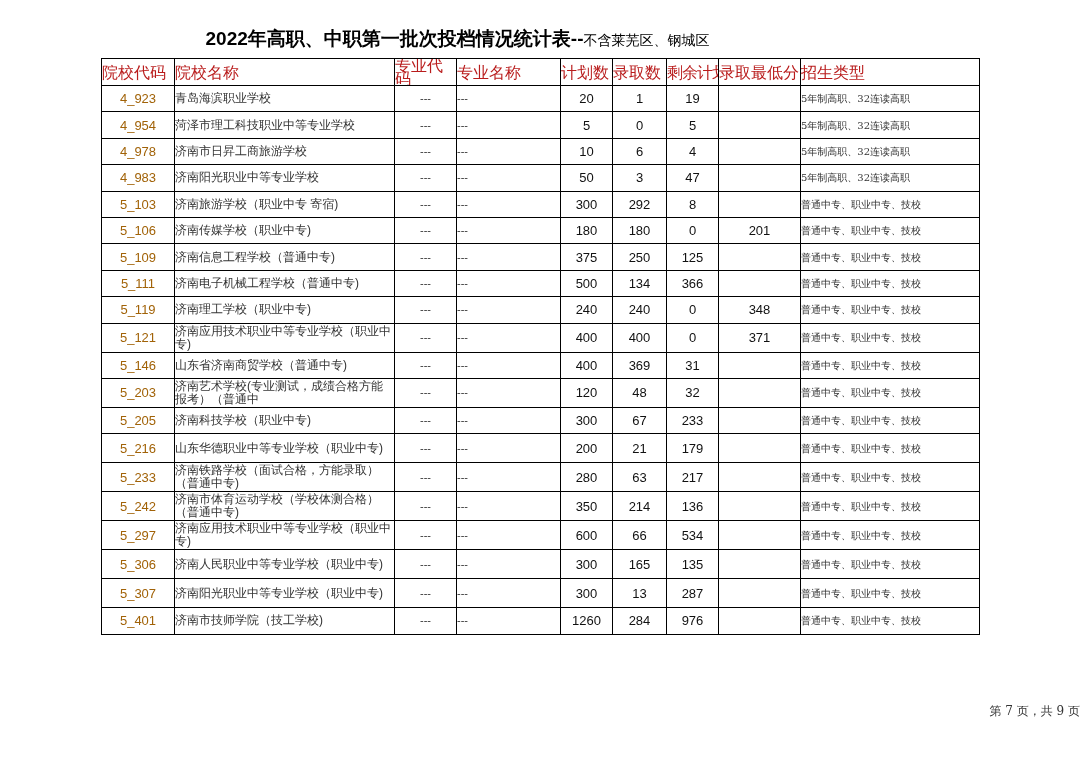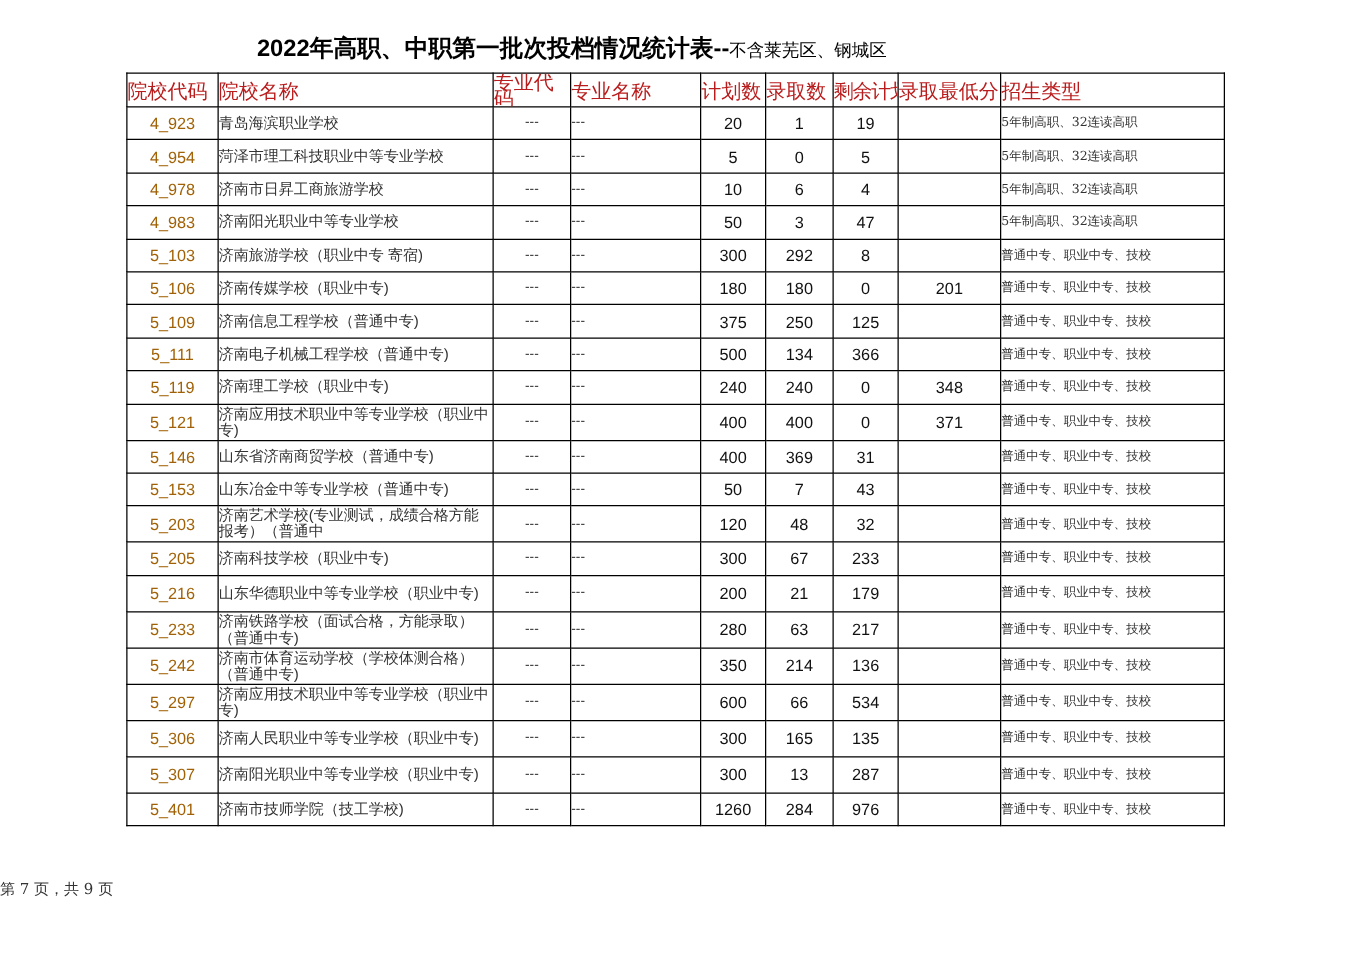--- a/index.html
+++ b/index.html
@@ -15,21 +15,21 @@
                font-weight: normal; height: 25.4px; line-height: 13px; }
   th { font-family: "DejaVu Serif", serif; font-size: 16px; color: #b91c1c; text-align: left; }
   td.code { text-align: center; font-family: "Liberation Sans", sans-serif; font-size: 13px; color: #a16207; }
   td.name { text-align: left; font-family: Liberation Sans, sans-serif; font-size: 12px; color: #333; padding-left: 2px; white-space: normal; }
   td.name .wrap { display: block; max-height: 26px; overflow: hidden; line-height: 13px; }
   td.dash { text-align: center; font-family: "Liberation Sans", sans-serif; font-size: 11px; color: #333; }
   td.dashl { text-align: left; font-family: "Liberation Sans", sans-serif; font-size: 11px; color: #333; padding-left: 1px; }
   td.num { text-align: center; font-family: "Liberation Sans", sans-serif; font-size: 13px; color: #111; }
   td.type { text-align: left; font-family: "DejaVu Serif", serif; font-size: 10px; color: #333; padding-left: 2px; white-space: nowrap; }
   tr.tall td { height: 28px; }
-  .footer { position: absolute; top: 703px; left: 0; width: 1080px; text-align: left;
+  .footer { position: absolute; top: 703px; left: 0; width: 1080px; text-align: right;
             font-family: "DejaVu Serif", serif; font-size: 12px; color: #333; }
 </style>
 </head>
 <body>
 
 <div class="title">
   <span class="title-main">2022年高职、中职第一批次投档情况统计表--</span><span class="title-sub">不含莱芜区、钢城区</span>
 </div>
 
 <table class="grid">
@@ -194,33 +194,20 @@
           <span class="wrap">山东省济南商贸学校（普通中专)</span>
         </td>
         <td class="dash">---</td>
         <td class="dashl">---</td>
         <td class="num">400</td>
         <td class="num">369</td>
         <td class="num">31</td>
         <td class="num"></td>
         <td class="type">普通中专、职业中专、技校</td>
       </tr>
-      <tr>
-        <td class="code">5_153</td>
-        <td class="name">
-          <span class="wrap">山东冶金中等专业学校（普通中专)</span>
-        </td>
-        <td class="dash">---</td>
-        <td class="dashl">---</td>
-        <td class="num">50</td>
-        <td class="num">7</td>
-        <td class="num">43</td>
-        <td class="num"></td>
-        <td class="type">普通中专、职业中专、技校</td>
-      </tr>
       <tr class="tall">
         <td class="code">5_203</td>
         <td class="name">
           <span class="wrap">济南艺术学校(专业测试，成绩合格方能报考）（普通中</span>
         </td>
         <td class="dash">---</td>
         <td class="dashl">---</td>
         <td class="num">120</td>
         <td class="num">48</td>
         <td class="num">32</td>

